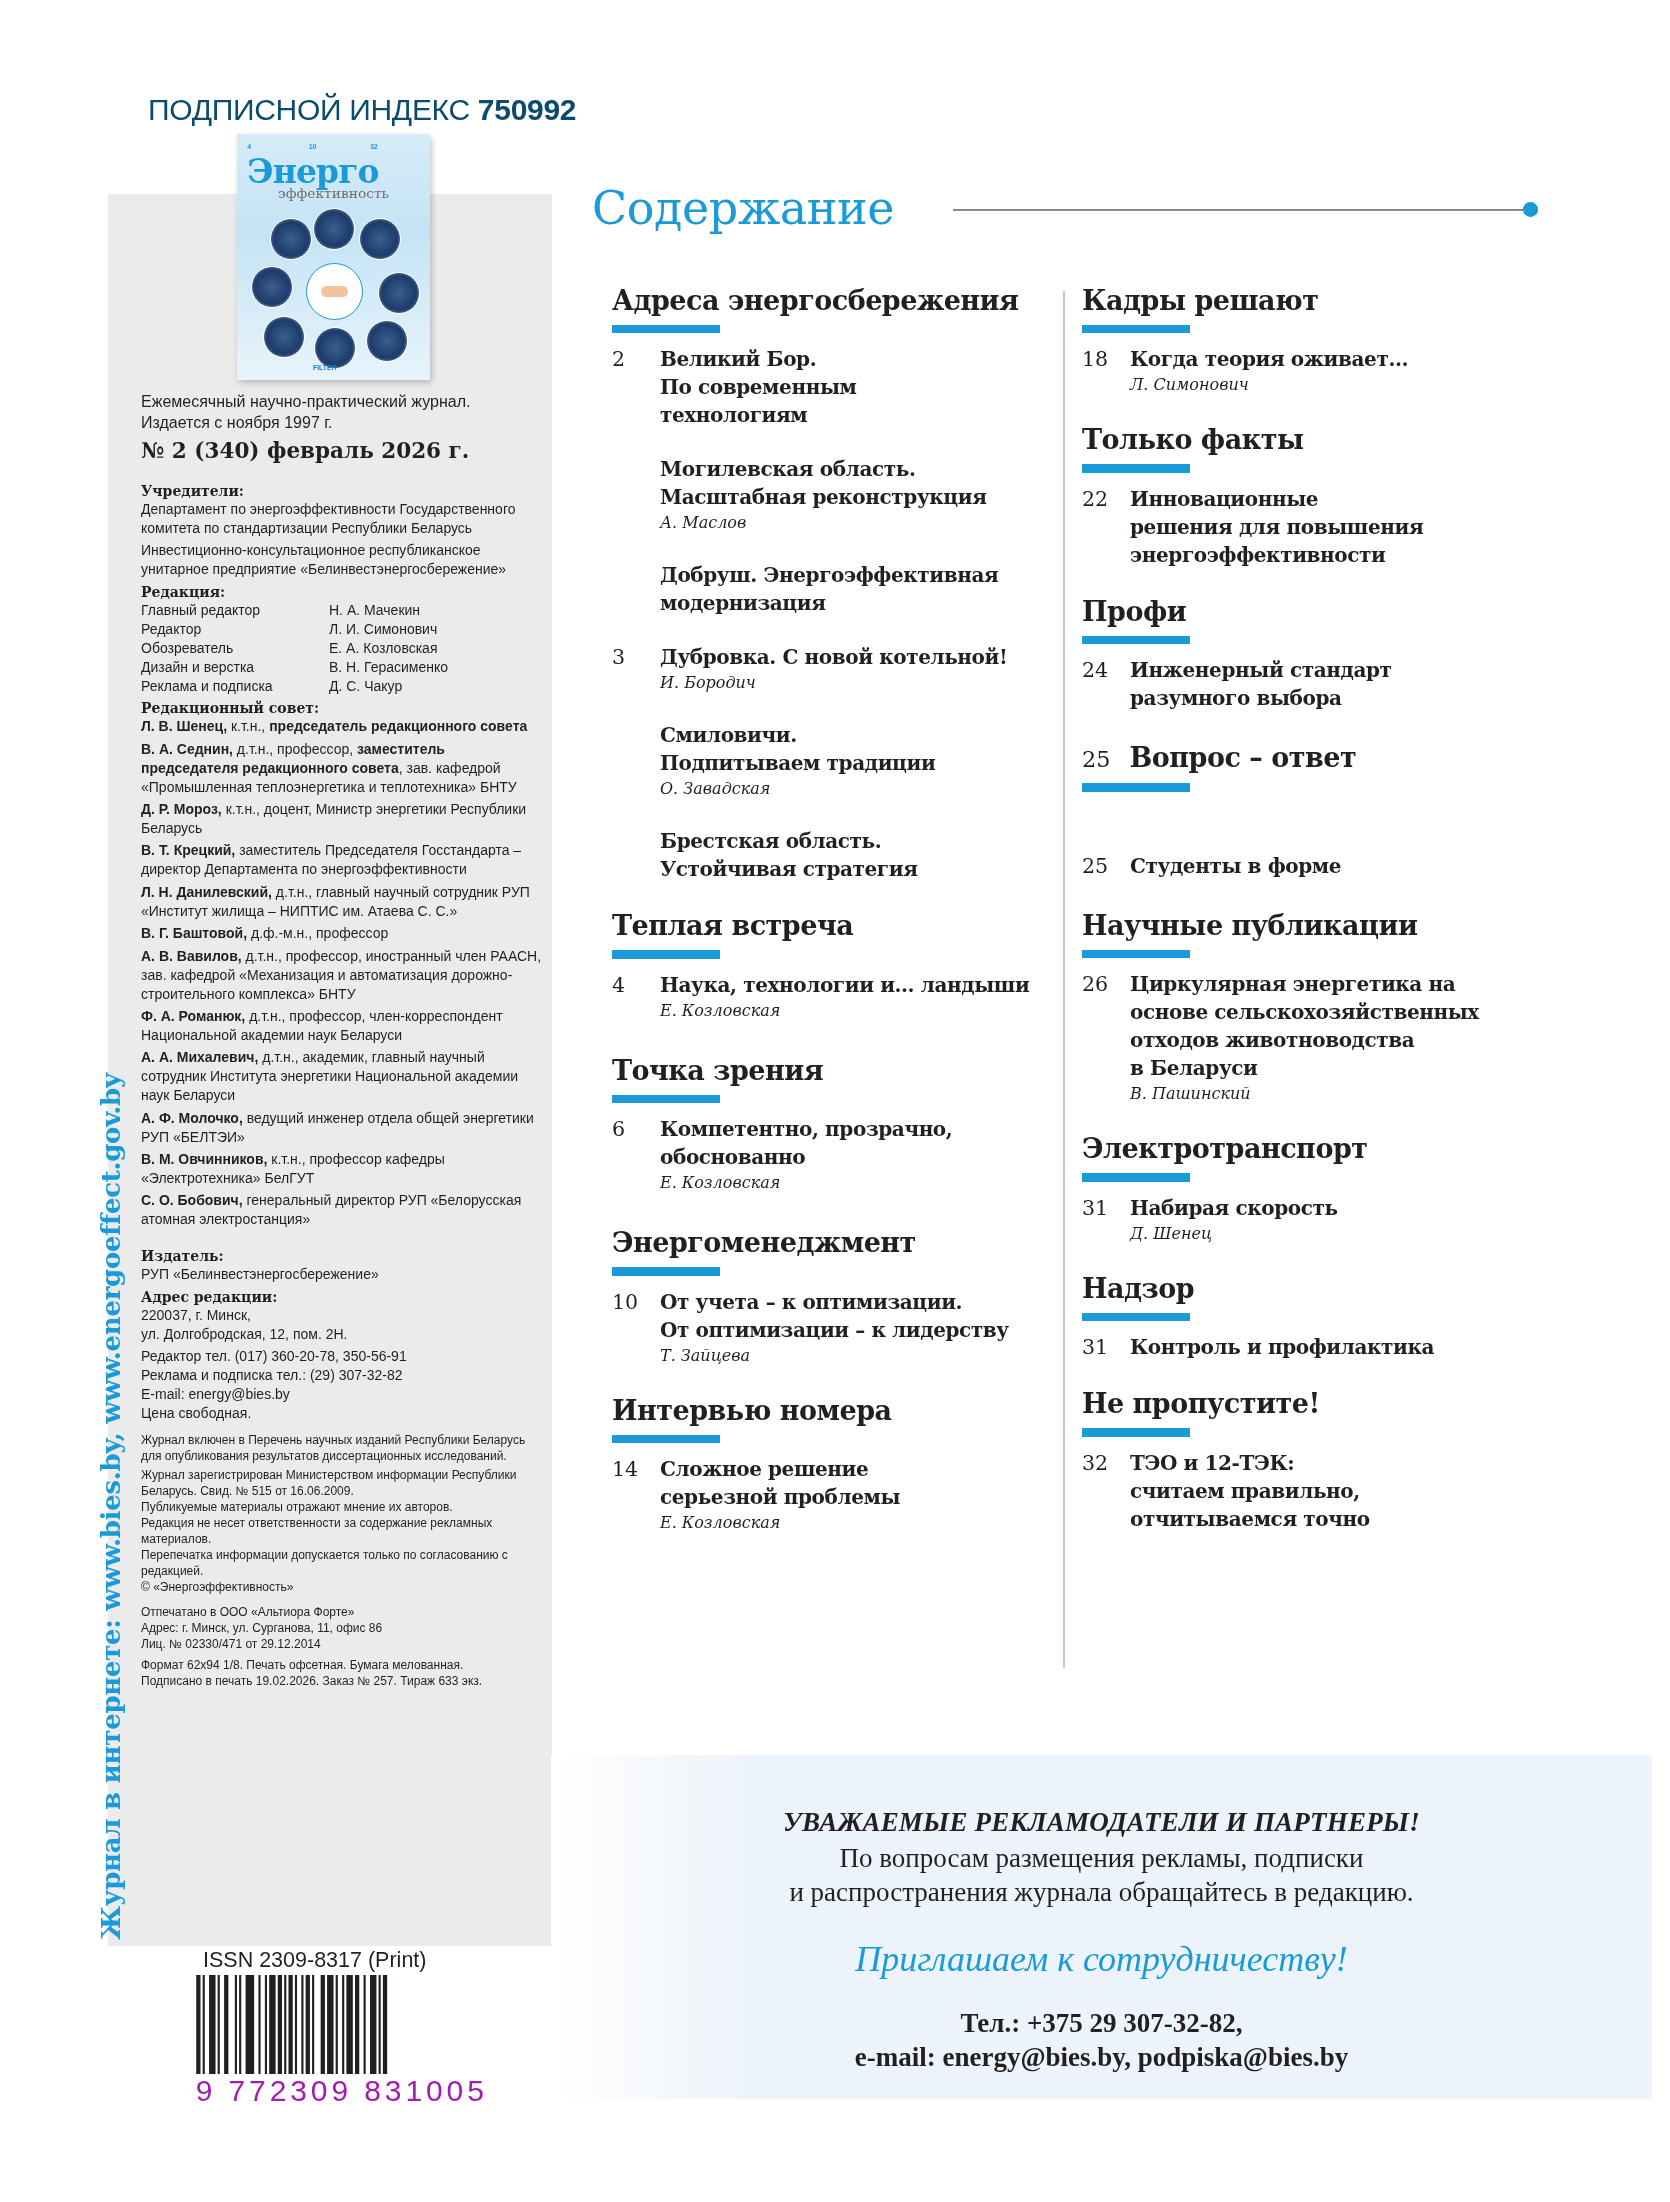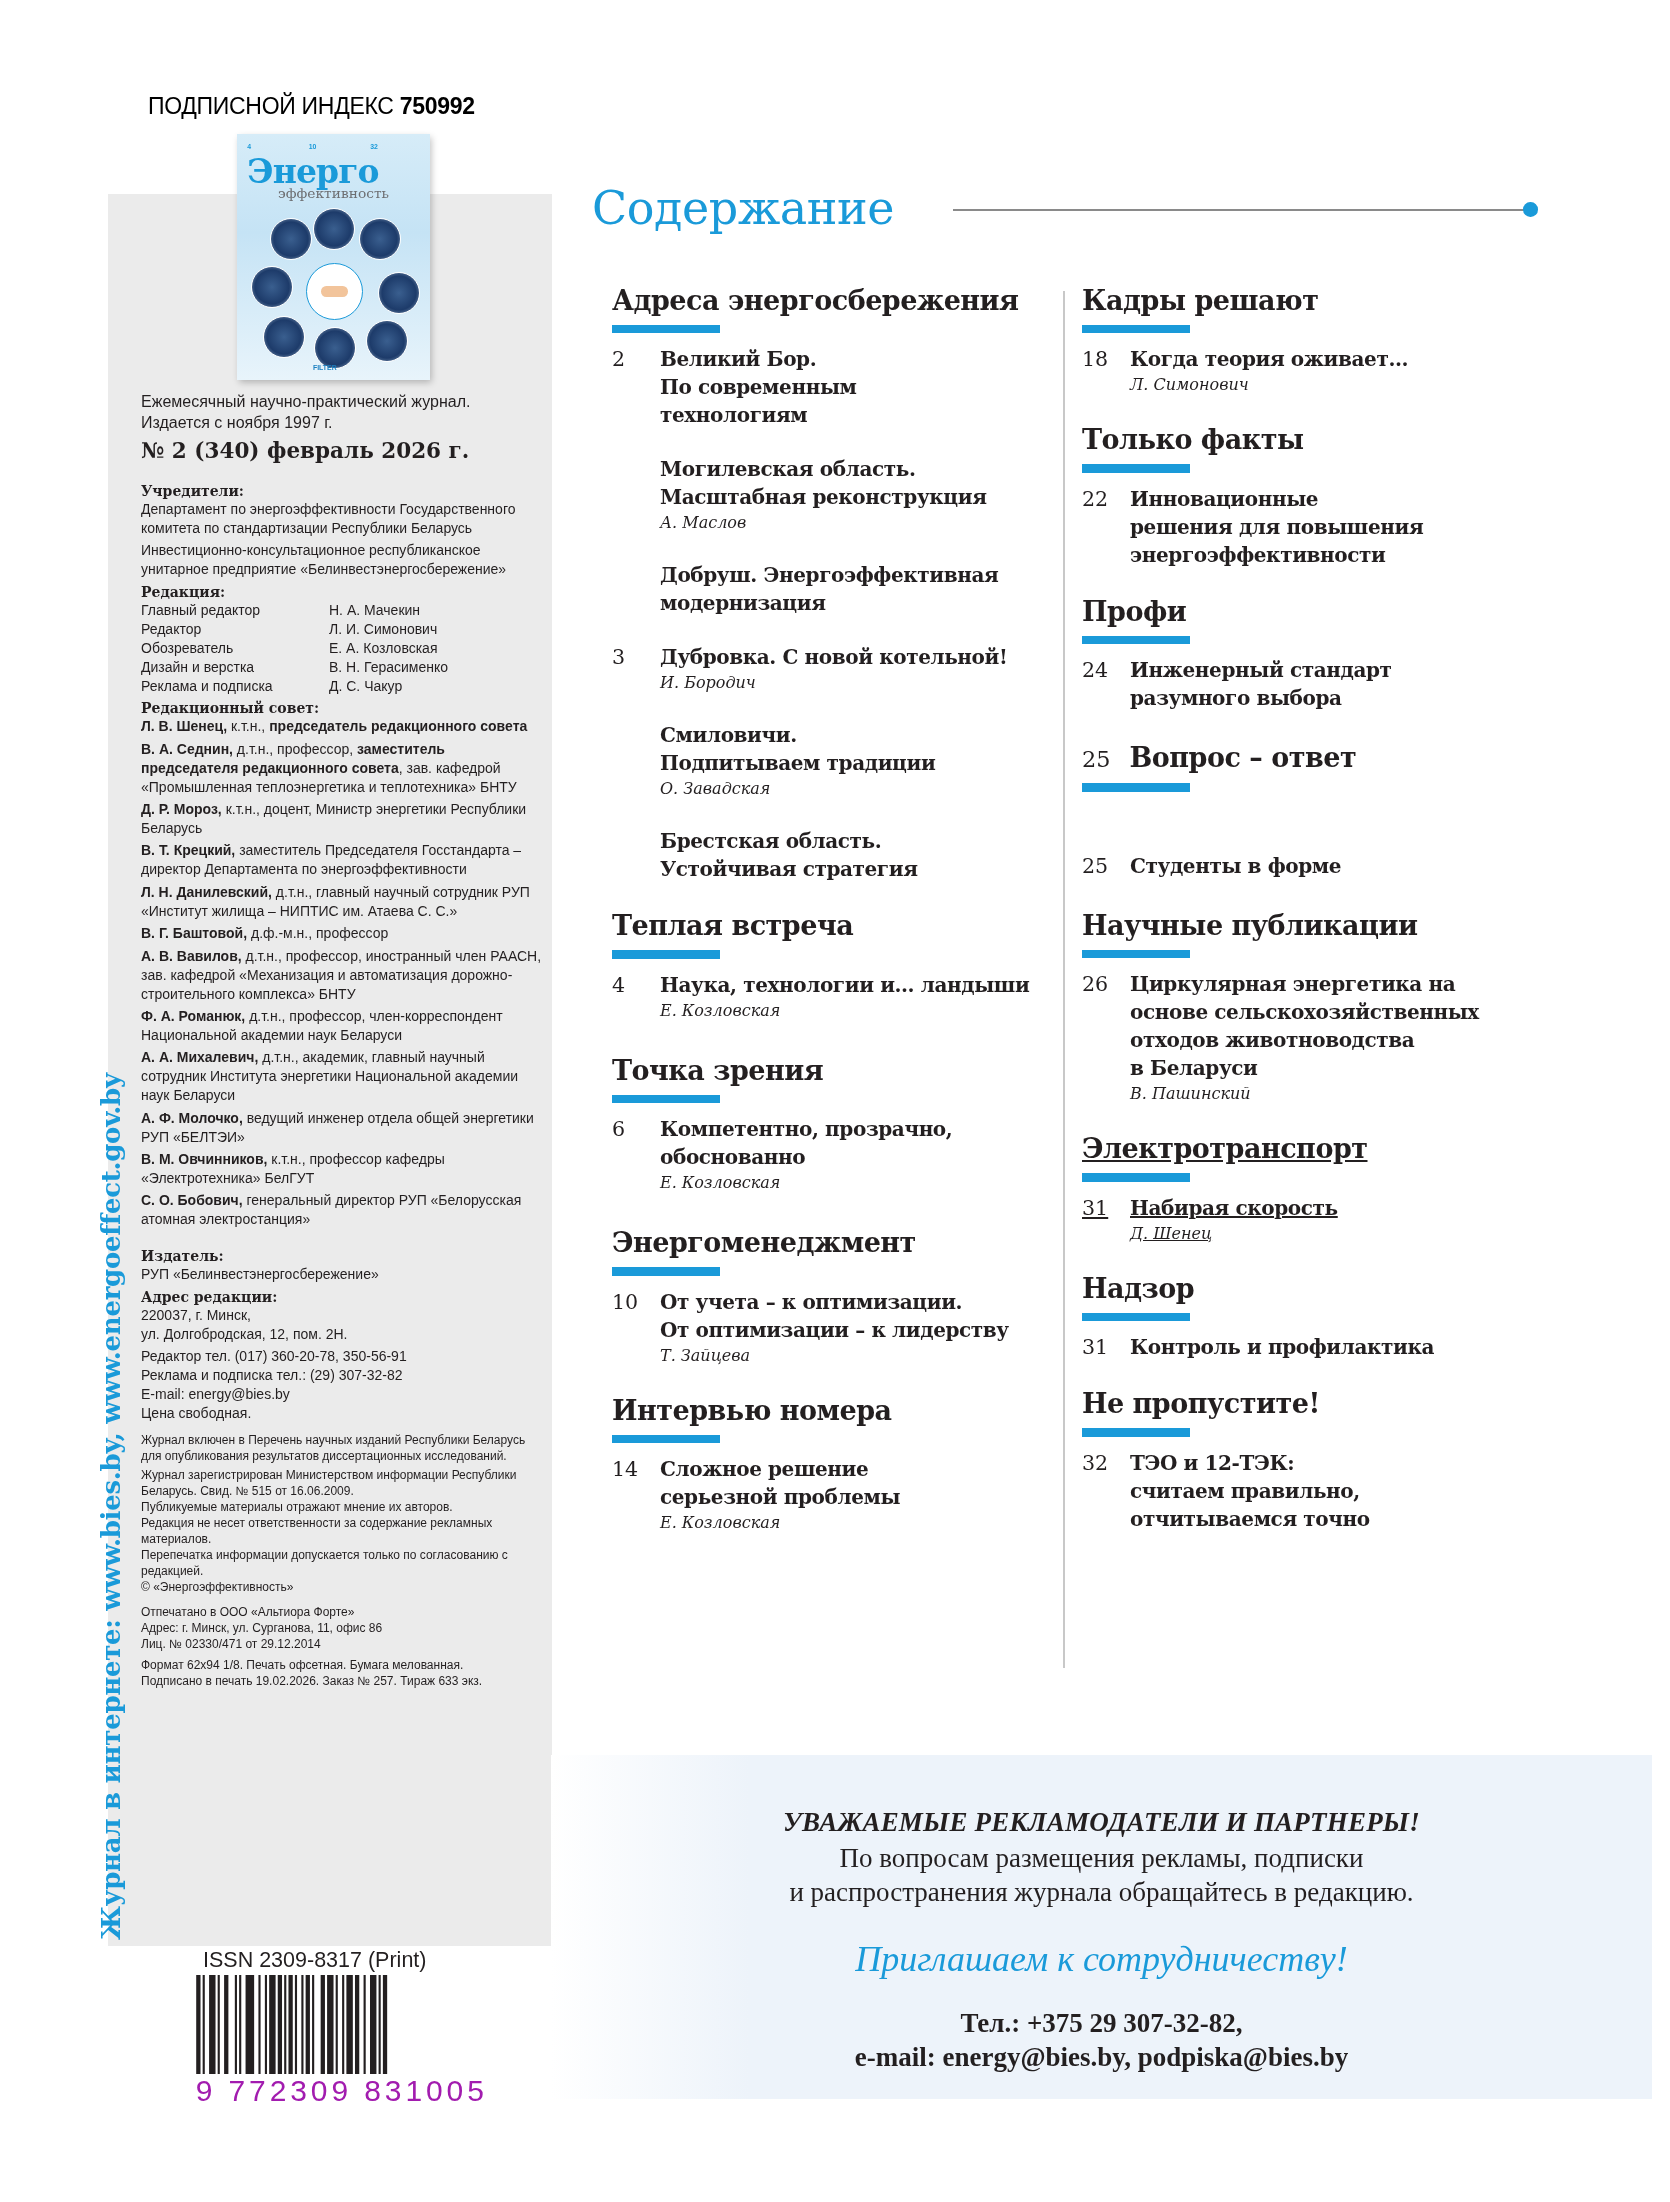--- a/index.html
+++ b/index.html
@@ -4,21 +4,21 @@
 <style>
   html, body { margin: 0; padding: 0; }
   body {
     width: 1671px; height: 2203px; position: relative; overflow: hidden;
     background: #ffffff; color: #231f20;
     font-family: "Liberation Sans", sans-serif;
   }
   .abs { position: absolute; }
 
   
-  .sub-index { left: 148px; top: 93px; font-size: 23px; letter-spacing: -0.3px; color: #000000; }
+  .sub-index { left: 148px; top: 93px; font-size: 30px; letter-spacing: -0.3px; color: #0c4a6e; }
   .sub-index b { font-weight: 700; }
   .grey-panel { left: 108px; top: 194px; width: 444px; height: 1752px; background: #ebebeb; }
   .cover {
     left: 237px; top: 134px; width: 193px; height: 246px;
     background: linear-gradient(180deg, #d6ecf8 0%, #c5e3f5 40%, #e8f4fb 100%);
     box-shadow: 1.7px 3.4px 6.9px rgba(0,0,0,0.25);
     overflow: hidden;
   }
   .cover .c-top { position: absolute; left: 10.3px; top: 8.6px; right: 6.9px; display: flex; gap: 8.6px; font-size: 6.9px; color: #1a9ad9; font-weight: 700; }
   .cover .c-top span { flex: 1; }
@@ -372,21 +372,21 @@
         <div class="pg">26</div>
         <div>
           <div class="et">Циркулярная энергетика на
 основе сельскохозяйственных
 отходов животноводства
 в Беларуси</div>
           <div class="au">В. Пашинский</div>
         </div>
       </div>
     </div>
-    <div class="sec" style="margin-top: 24px; text-decoration: underline;">
+    <div class="sec" style="margin-top: 24px;">
       <div class="sec-title"><span>Электротранспорт</span></div>
       <div class="sec-bar"></div>
       <div class="entry">
         <div class="pg">31</div>
         <div>
           <div class="et">Набирая скорость</div>
           <div class="au">Д. Шенец</div>
         </div>
       </div>
     </div>

